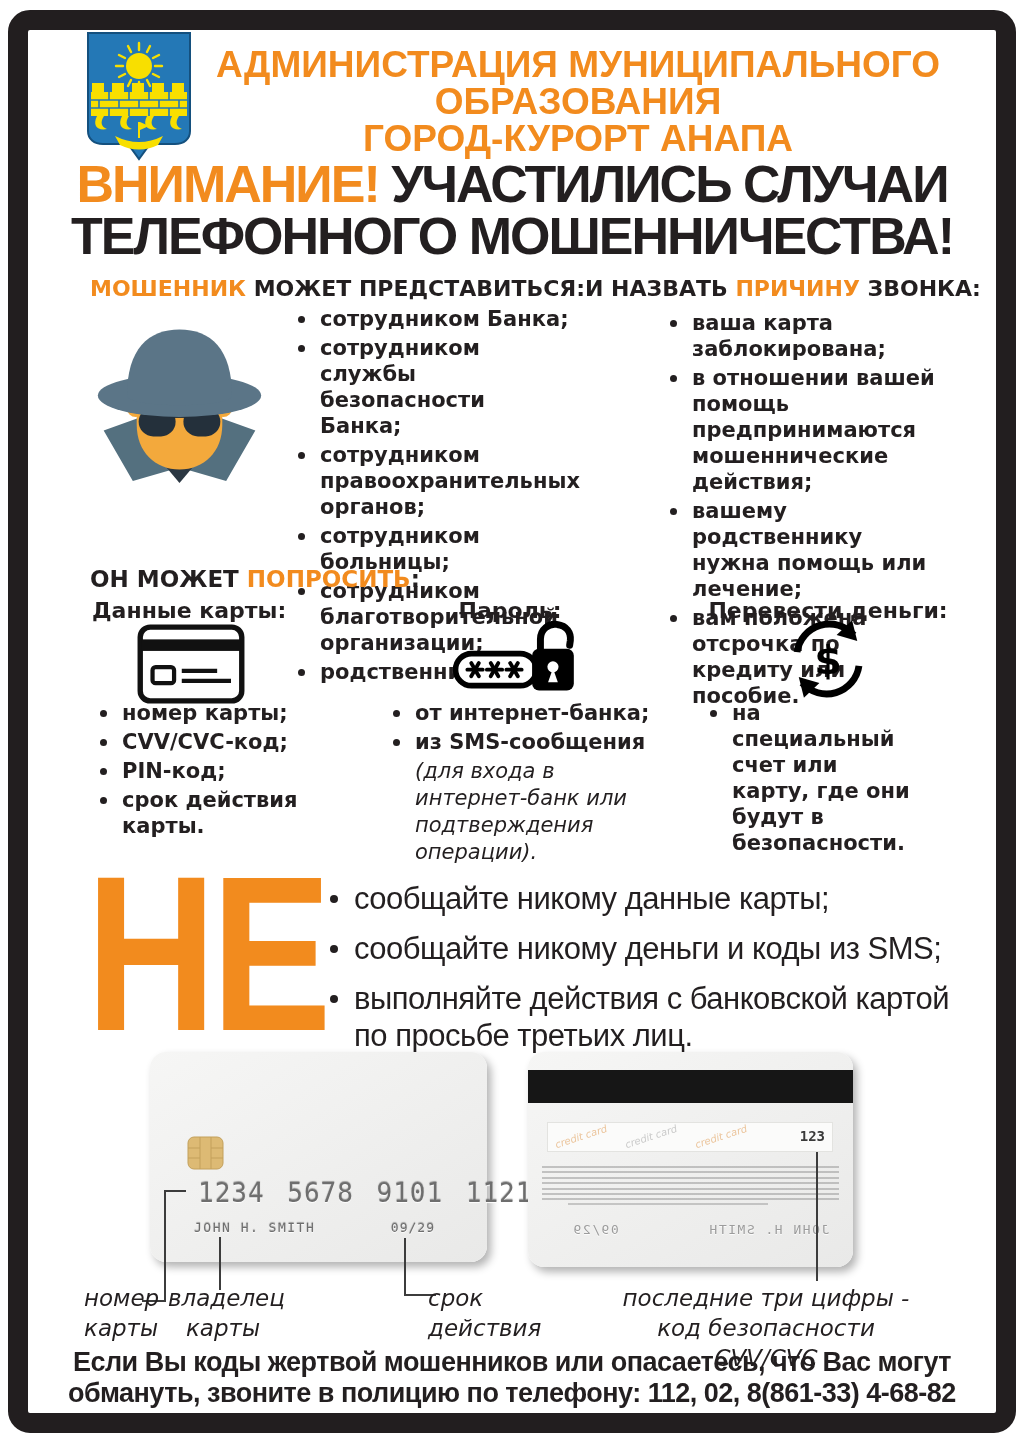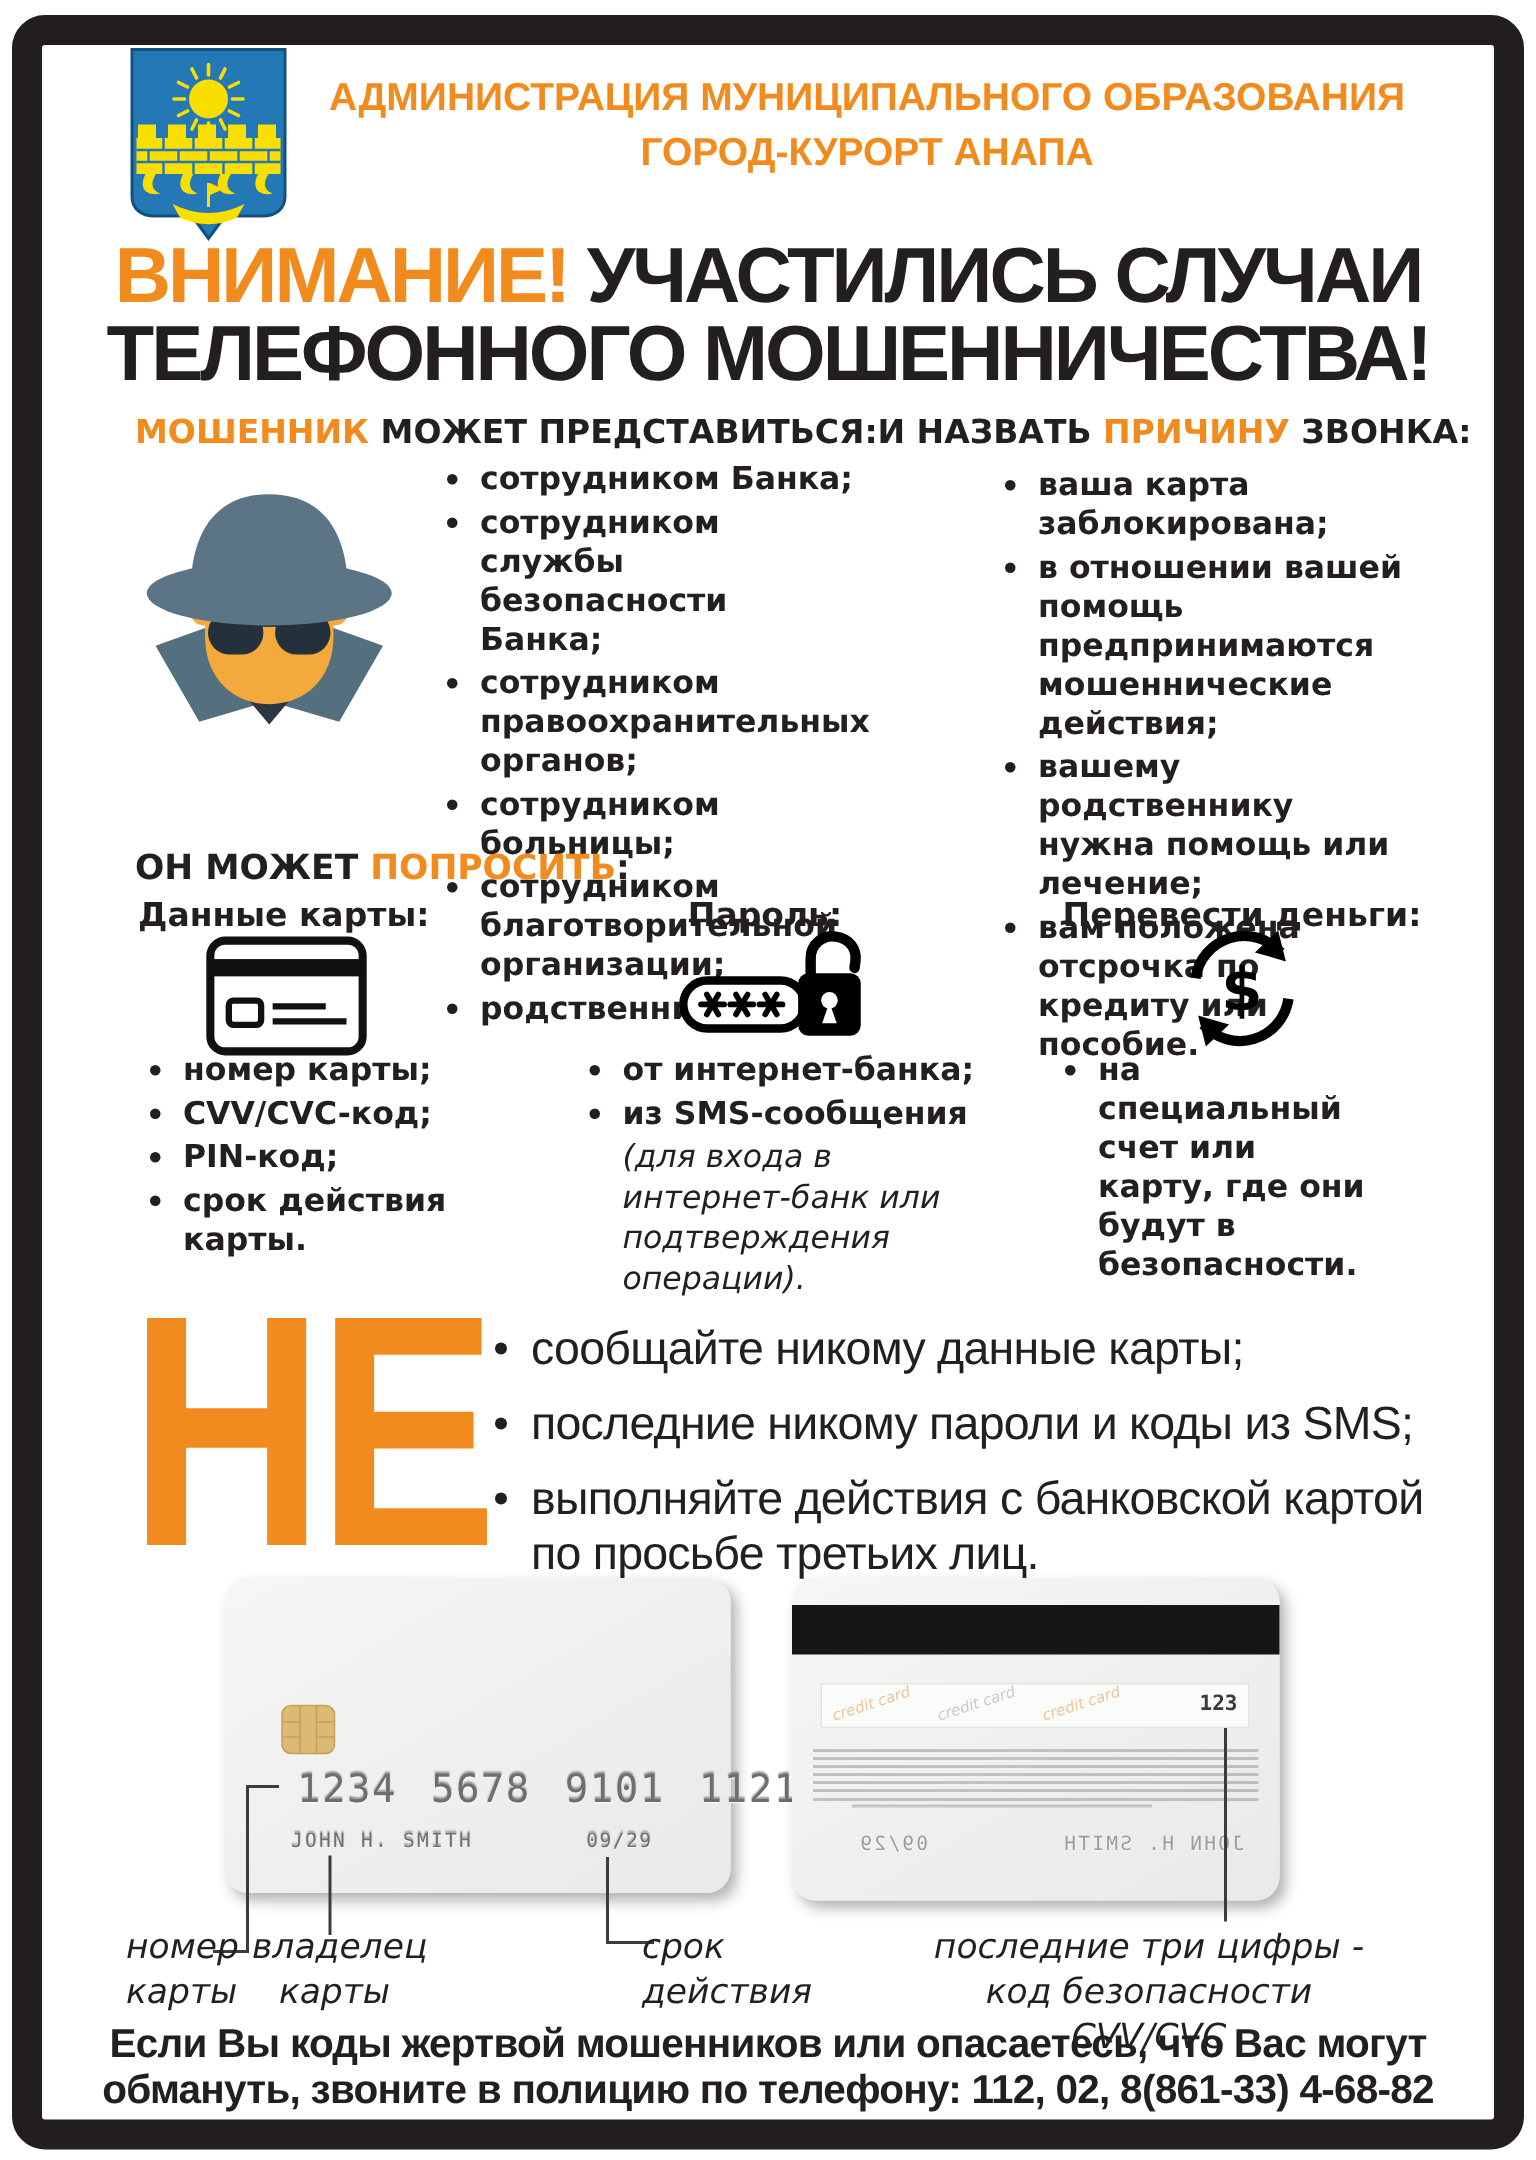--- a/index.html
+++ b/index.html
@@ -13,21 +13,21 @@
     background:#ffffff;
   }
   .abs{position:absolute;}
   .orange{color:#F28B1E;}
 
   
   .crest{left:83px;top:30px;width:112px;height:132px;}
   .org-title{
     left:200px;top:46px;width:756px;text-align:center;
     font-family:"Liberation Sans", sans-serif;font-weight:700;
-    font-size:26px;line-height:37px;color:#F28B1E;letter-spacing:0px;
+    font-size:37px;line-height:37px;color:#F28B1E;letter-spacing:0px;
   }
 
   
   .main-title{
     left:28px;top:158px;width:968px;text-align:center;
     font-family:"Liberation Sans", sans-serif;font-weight:700;
     font-size:52px;line-height:52px;letter-spacing:-2px;color:#231F20;
   }
 
   
@@ -262,21 +262,21 @@
   <li><span>из SMS-сообщения</span><span class="note">(для входа в интернет-банк или подтверждения операции).</span></li>
 </ul>
 
 <ul class="blist abs" style="left:705px;top:700px;width:215px;">
   <li>на специальный счет или карту, где они будут в безопасности.</li>
 </ul>
 
 <div class="abs big-ne">НЕ</div>
 <ul class="ne-list abs" style="left:322px;top:880px;width:648px;">
   <li>сообщайте никому данные карты;</li>
-  <li>последние никому пароли и коды из SMS;</li>
+  <li>сообщайте никому деньги и коды из SMS;</li>
   <li>выполняйте действия с банковской картой по просьбе третьих лиц.</li>
 </ul>
 
 <div class="abs card card-front">
   <svg class="abs" style="left:37px;top:84px;width:37px;height:34px;" viewBox="0 0 37 34">
     <rect x="1" y="1" width="35" height="32" rx="6" fill="#DDBA74" stroke="#C3A05B"></rect>
     <path d="M1 12h12M1 22h12M24 12h12M24 22h12M13 1v32M24 1v32" stroke="#C3A05B" fill="none"></path>
   </svg>
   <div class="abs mono emboss card-number">1234 5678 9101 1121</div>
   <div class="abs mono emboss card-holder">JOHN H. SMITH</div>

